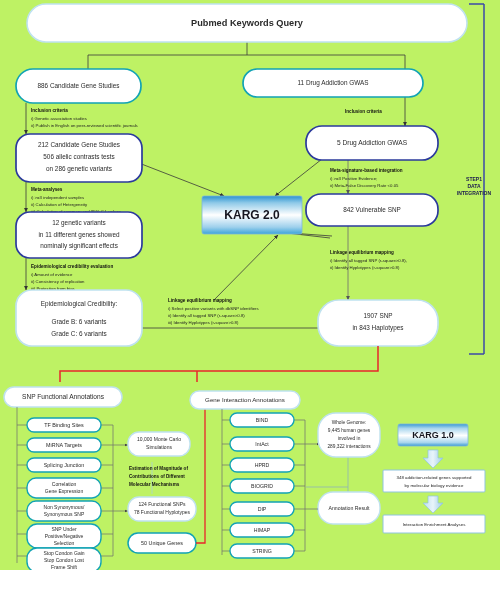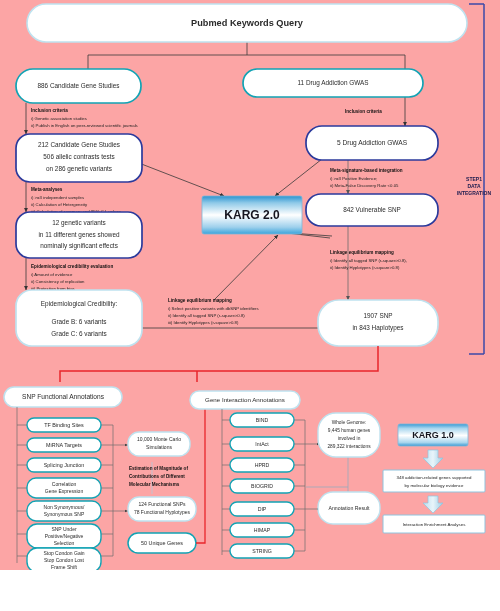--- a/index.html
+++ b/index.html
@@ -7,21 +7,21 @@
     padding: 0;
     background: #ffffff;
   }
   body {
     font-family: "Liberation Sans", sans-serif;
   }
   #stage {
     position: relative;
     width: 500px;
     height: 570px;
-    background: #fca5a5;
+    background: #bef264;
     overflow: hidden;
   }
   #stage svg {
     position: absolute;
     left: 0;
     top: 0;
   }
   .nodetext {
     font-family: "Liberation Sans", sans-serif;
     fill: #2b2b2b;

